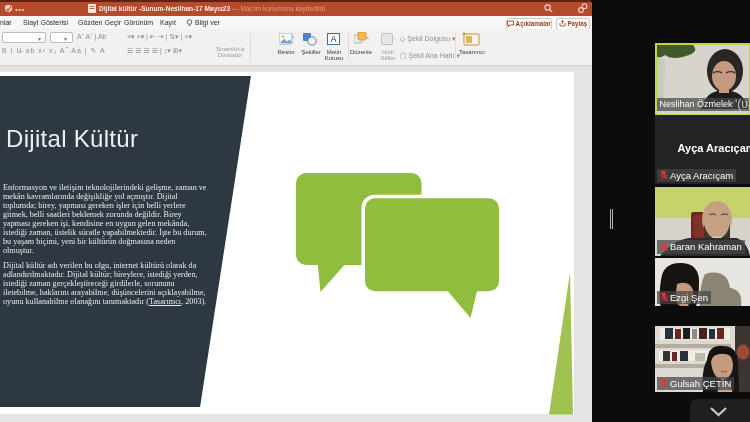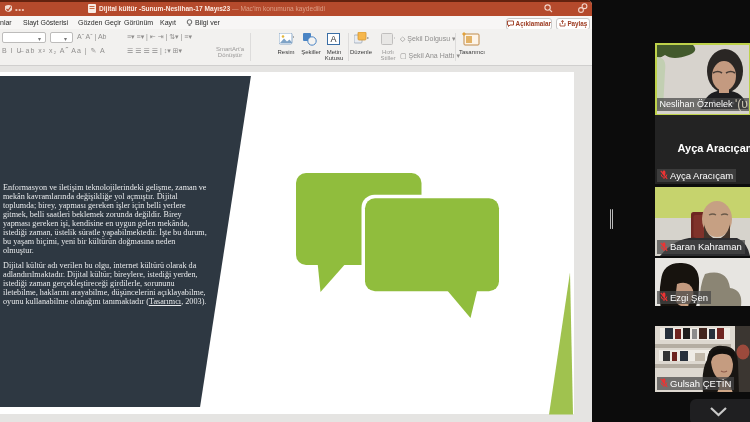--- a/index.html
+++ b/index.html
@@ -137,20 +137,21 @@
     <div class="rb" style="left:400px;top:23px">▢ Şekil Ana Hattı ▾</div>
     <div class="sep" style="left:455px"></div>
 
     <svg class="abs" style="left:462px;top:3px" width="18" height="14" viewBox="0 0 18 14">
         <rect x="2" y="2" width="15" height="11" rx="1" fill="#fdf4e8" stroke="#c08b4a" stroke-width="1"></rect>
         <rect x="4" y="4" width="6" height="7" fill="#e3b265"></rect>
         <path d="M2 4 L0 2 L2 0 L4 2 Z" fill="#e2a23b"></path>
       </svg>
     <div class="rlbl" style="left:458px;top:21px;width:28px">Tasarımcı</div>
   </div>
+  <div class="abs" id="stitle">Dijital Kültür</div>
   <div class="abs" id="sbody">
     <p>Enformasyon ve iletişim teknolojilerindeki gelişme, zaman ve<br>mekân kavramlarında değişikliğe yol açmıştır. Dijital<br>toplumda; birey, yapması gereken işler için belli yerlere<br>gitmek, belli saatleri beklemek zorunda değildir. Birey<br>yapması gereken işi, kendisine en uygun gelen mekânda,<br>istediği zaman, üstelik süratle yapabilmektedir. İşte bu durum,<br>bu yaşam biçimi, yeni bir kültürün doğmasına neden<br>olmuştur.</p>
     <p>Dijital kültür adı verilen bu olgu, internet kültürü olarak da<br>adlandırılmaktadır. Dijital kültür; bireylere, istediği yerden,<br>istediği zaman gerçekleştireceği girdilerle, sorununu<br>iletebilme, haklarını arayabilme, düşüncelerini açıklayabilme,<br>oyunu kullanabilme olanağını tanımaktadır (<u>Tasarımcı</u>, 2003).</p>
   </div>
 </div>
 
 <div class="abs" style="left:609.6px;top:209px;width:1.3px;height:20px;background:#b9b9b9;border-radius:1px"></div>
 <div class="abs" style="left:611.9px;top:209px;width:1.3px;height:20px;background:#b9b9b9;border-radius:1px"></div>
 
 <div class="tile" id="t1" style="top:43px;height:68.5px;border:2.5px solid #bed24a;width:92.5px;background:#d6d2cc">

